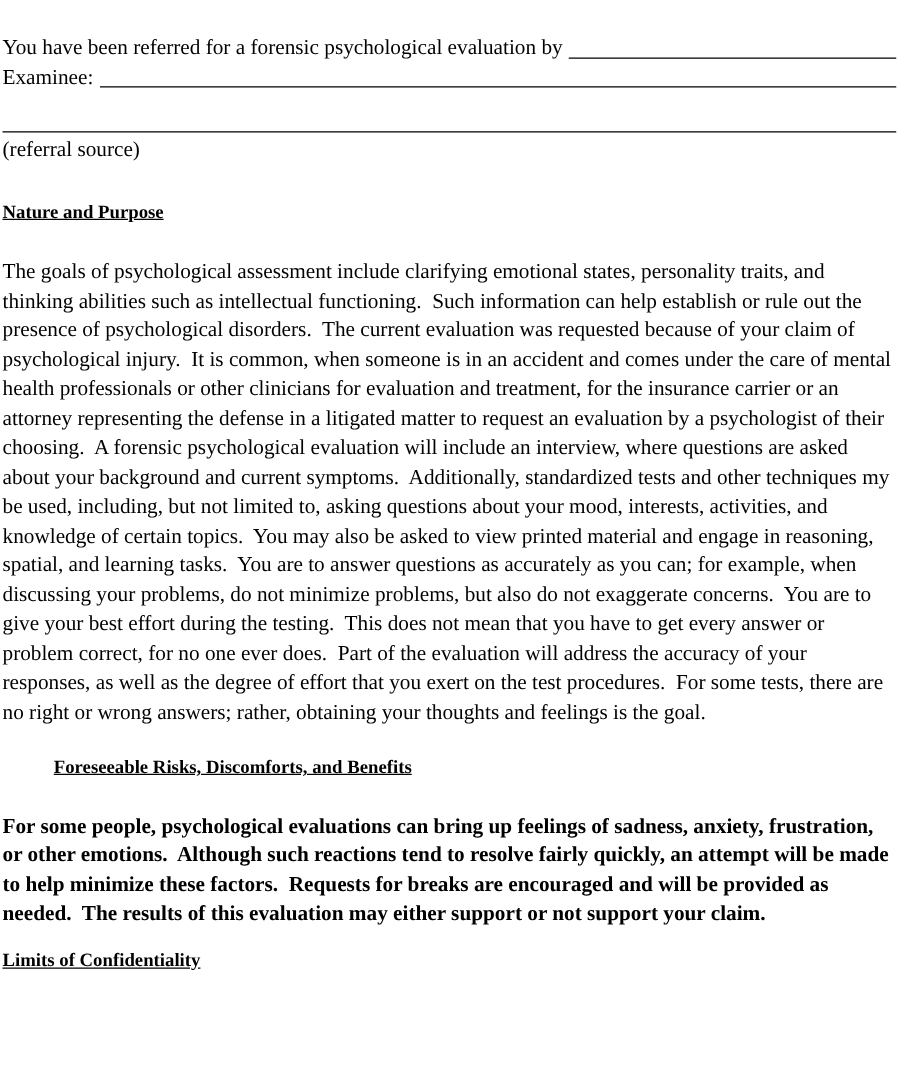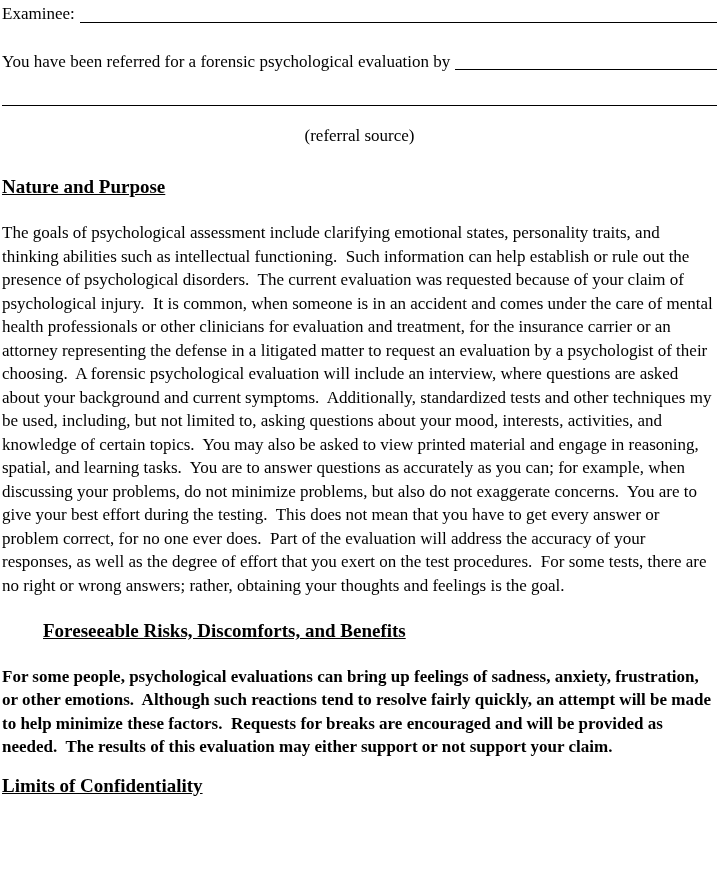--- a/index.html
+++ b/index.html
@@ -39,50 +39,50 @@
   .referral-row {
     margin-top: 24px;
   }
   .full-line {
     height: 0;
     border-bottom: 1.6px solid #000;
     margin-top: 32px;
     width: 100%;
   }
   .caption {
-    text-align: center;
-    margin-top: 18px;
+    text-align: left;
+    margin-top: 2px;
   }
   .section-heading {
     font-weight: bold;
     text-decoration: underline;
-    font-size: 19px;
+    font-size: 15px;
     margin: 27px 0 0 0;
   }
   .section-heading.h2 { margin-top: 22px; margin-left: 41px; }
   .section-heading.h3 { margin-top: 15px; }
   .body-para {
     margin: 23px 0 0 0;
     white-space: pre-wrap;
     text-align: left;
   }
   .body-para.p2 { margin-top: 22px; font-weight: bold; }
 </style>
 </head>
 <body>
 
 <div class="page">
 
-  <div class="blank-row">
-    <span class="label">Examinee:</span>
+  <div class="blank-row referral-row">
+    <span class="label">You have been referred for a forensic psychological evaluation by</span>
     <span class="fill-line"></span>
   </div>
 
-  <div class="blank-row referral-row">
-    <span class="label">You have been referred for a forensic psychological evaluation by</span>
+  <div class="blank-row">
+    <span class="label">Examinee:</span>
     <span class="fill-line"></span>
   </div>
 
   <div class="full-line"></div>
 
   <div class="caption">(referral source)</div>
 
   <div class="section-heading">Nature and Purpose</div>
 
   <div class="body-para">The goals of psychological assessment include clarifying emotional states, personality traits, and thinking abilities such as intellectual functioning.  Such information can help establish or rule out the presence of psychological disorders.  The current evaluation was requested because of your claim of psychological injury.  It is common, when someone is in an accident and comes under the care of mental health professionals or other clinicians for evaluation and treatment, for the insurance carrier or an attorney representing the defense in a litigated matter to request an evaluation by a psychologist of their choosing.  A forensic psychological evaluation will include an interview, where questions are asked about your background and current symptoms.  Additionally, standardized tests and other techniques my be used, including, but not limited to, asking questions about your mood, interests, activities, and knowledge of certain topics.  You may also be asked to view printed material and engage in reasoning, spatial, and learning tasks.  You are to answer questions as accurately as you can; for example, when discussing your problems, do not minimize problems, but also do not exaggerate concerns.  You are to give your best effort during the testing.  This does not mean that you have to get every answer or problem correct, for no one ever does.  Part of the evaluation will address the accuracy of your responses, as well as the degree of effort that you exert on the test procedures.  For some tests, there are no right or wrong answers; rather, obtaining your thoughts and feelings is the goal.</div>

